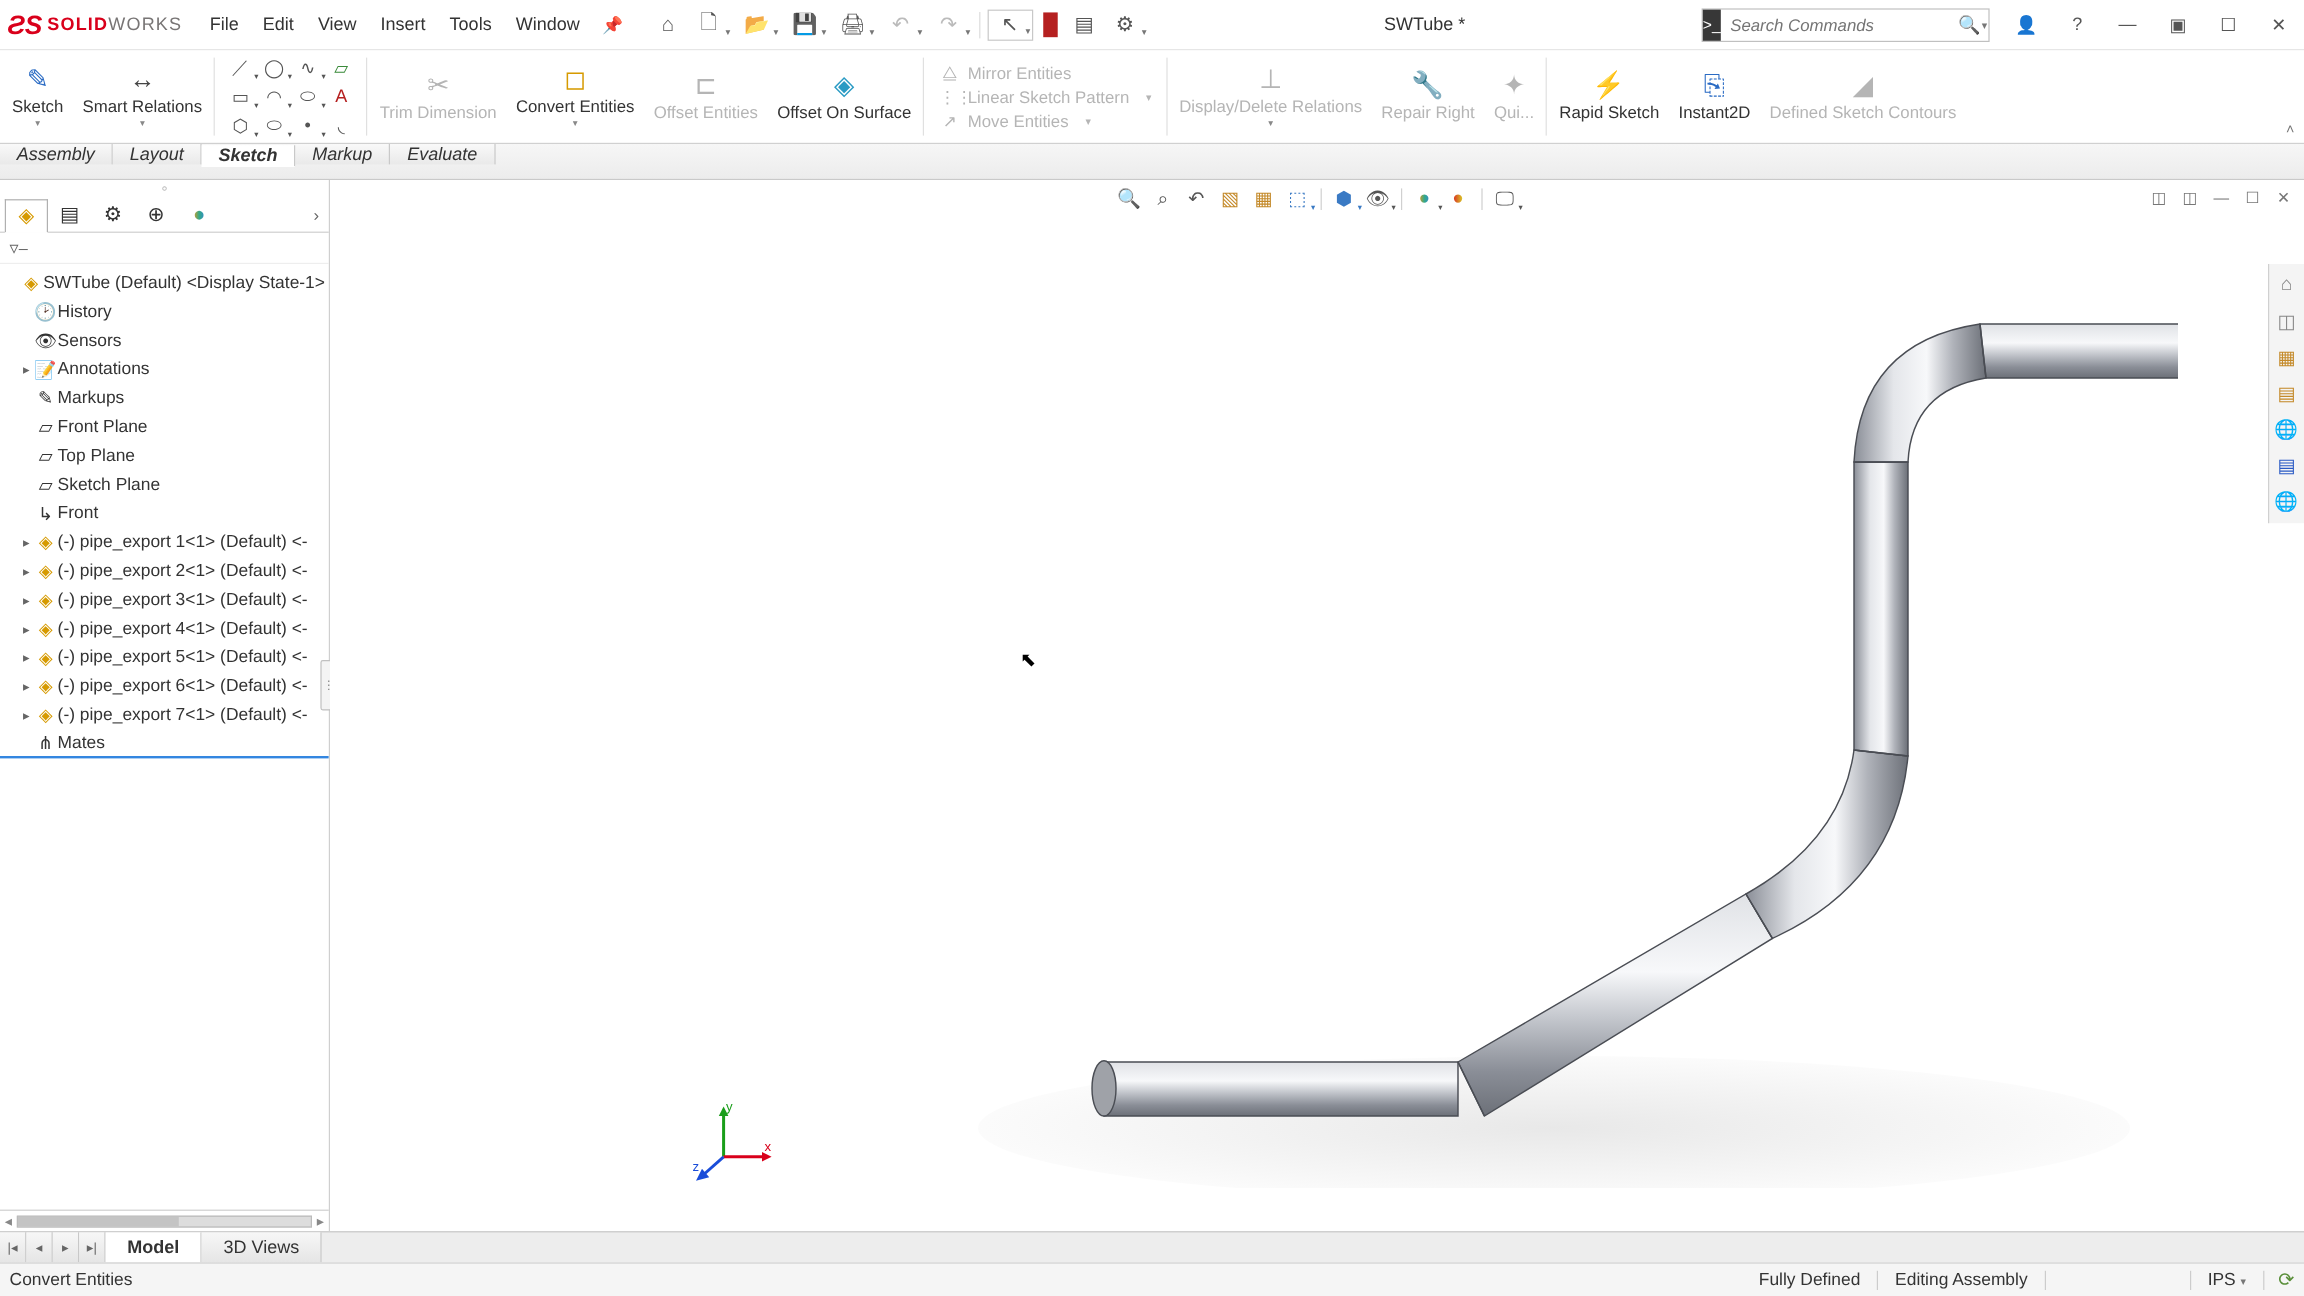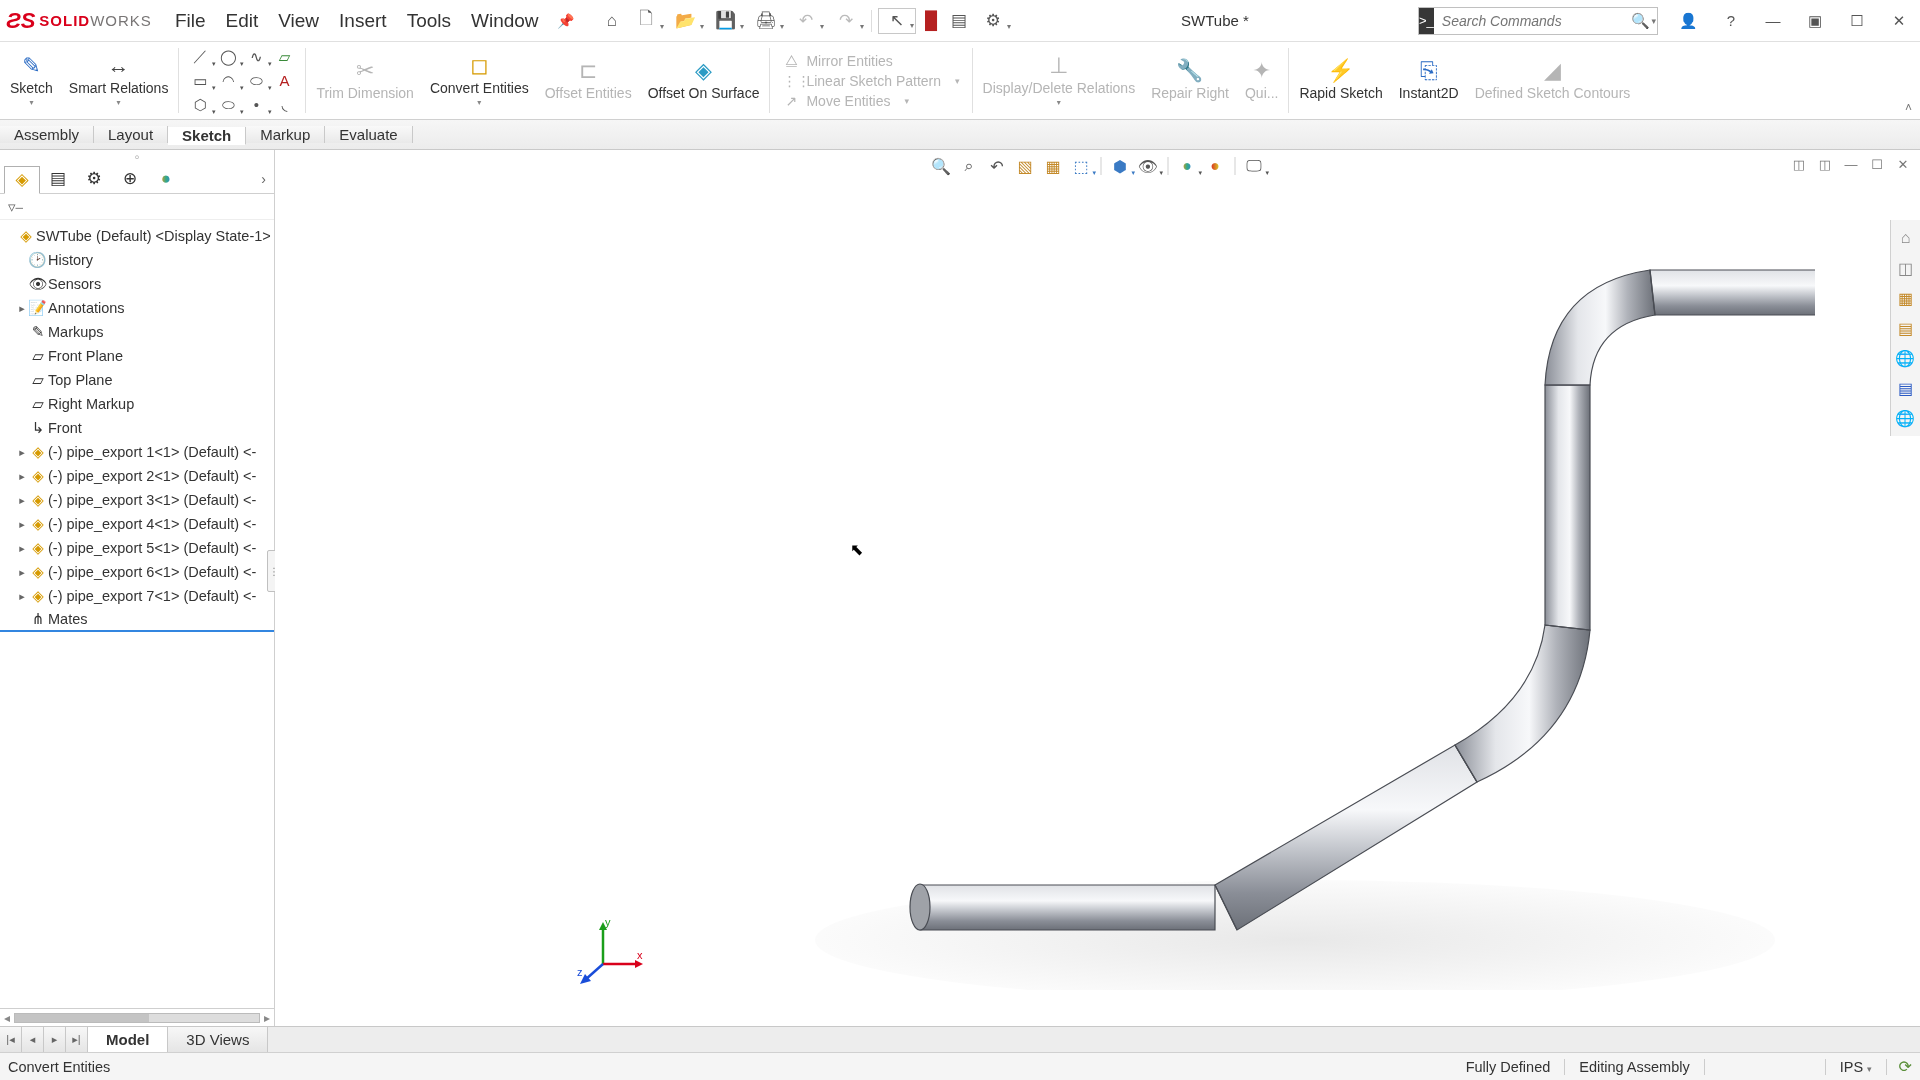--- a/index.html
+++ b/index.html
@@ -6,21 +6,21 @@
 body { background: #fff; width: 1920px; height: 1080px; overflow: hidden; font-size: 15px; color: #333; }
 
 
 .titlebar { height: 42px; background: #fff; display: flex; align-items: center; border-bottom: 1px solid #e0e0e0; padding: 0 6px; }
 .logo { display: flex; align-items: center; gap: 4px; margin-right: 14px; }
 .logo-s { font-style: italic; font-weight: bold; font-size: 22px; color: #d9001b; }
 .logo-text { font-family: "Segoe UI", sans-serif; font-size: 15px; letter-spacing: 1px; }
 .logo-text .b { color: #d9001b; font-weight: 600; }
 .logo-text .r { color: #787575; }
 .menubar { display: flex; gap: 2px; }
-.menu-item { padding: 4px 9px; font-size: 19px; cursor: pointer; }
+.menu-item { padding: 4px 9px; font-size: 15px; cursor: pointer; }
 .pin-icon { margin-left: 10px; color: #888; font-size: 14px; }
 .toolbar-icons { display: flex; align-items: center; gap: 2px; margin-left: 24px; }
 .tb-btn { width: 26px; height: 26px; display: flex; align-items: center; justify-content: center; cursor: pointer; color: #555; font-size: 17px; position: relative; }
 .tb-btn.wide { width: 38px; }
 .tb-btn .drop { font-size: 8px; position: absolute; right: 1px; bottom: 3px; color: #777; }
 .tb-sep { width: 1px; height: 22px; background: #ddd; margin: 0 4px; }
 .doc-title { flex: 1; text-align: center; font-size: 15px; color: #333; }
 .search-box { display: flex; align-items: center; border: 1px solid #c0c0c0; height: 28px; width: 240px; }
 .search-prefix { width: 26px; height: 100%; background: #373737; color: #fff; display: flex; align-items: center; justify-content: center; font-size: 13px; }
 .search-input { flex: 1; border: none; outline: none; padding: 0 8px; font-size: 14px; font-style: italic; color: #888; background: transparent; }
@@ -39,21 +39,21 @@
 .rb-sep { width: 1px; background: #e0e0e0; margin: 6px 2px; }
 .rb-mini-grid { display: grid; grid-template-columns: repeat(4, 26px); grid-template-rows: repeat(3, 22px); gap: 2px; align-content: center; padding: 4px 6px; }
 .rb-mini { display: flex; align-items: center; justify-content: center; font-size: 15px; color: #555; cursor: pointer; position: relative; }
 .rb-mini .dd { font-size: 7px; position: absolute; right: -2px; bottom: 0; }
 .rb-list { display: flex; flex-direction: column; justify-content: center; gap: 4px; padding: 0 10px; }
 .rb-list-item { display: flex; align-items: center; gap: 6px; font-size: 14px; color: #b5b5b5; }
 .rb-list-item .li-icon { width: 18px; text-align: center; }
 .rb-chevron { position: absolute; right: 8px; bottom: 4px; font-size: 12px; color: #777; cursor: pointer; }
 
 
-.tabs-row { height: 30px; background: linear-gradient(#f6f6f6,#ececec); border-bottom: 1px solid #c9c9c9; display: flex; align-items: center; }
+.tabs-row { height: 30px; background: linear-gradient(#f6f6f6,#ececec); border-bottom: 1px solid #c9c9c9; display: flex; align-items: flex-start; font-style: italic; }
 .tab { padding: 0 14px; display: flex; align-items: center; font-size: 15px; border-right: 1px solid #c9c9c9; cursor: pointer; background: linear-gradient(#f9f9f9,#e9e9e9); }
 .tab.active { background: #fff; font-weight: 600; border-bottom: 1px solid #fff; position: relative; top: 1px; }
 
 
 .workspace { position: absolute; top: 150px; bottom: 54px; left: 0; right: 0; display: flex; }
 
 
 .feature-panel { width: 275px; border-right: 1px solid #cfcfcf; background: #fff; display: flex; flex-direction: column; position: relative; }
 .fp-dot-row { height: 14px; display: flex; align-items: center; justify-content: center; color: #bbb; font-size: 12px; }
 .fp-tabs { height: 30px; border-bottom: 1px solid #cfcfcf; display: flex; align-items: center; gap: 0; padding-left: 4px; position: relative; }
@@ -303,21 +303,21 @@
           <span>Front Plane</span>
         </div>
       <div class="tree-row depth-1">
           <span class="no-exp"></span>
           <span class="ticon">▱</span>
           <span>Top Plane</span>
         </div>
       <div class="tree-row depth-1">
           <span class="no-exp"></span>
           <span class="ticon">▱</span>
-          <span>Right Markup</span>
+          <span>Sketch Plane</span>
         </div>
       <div class="tree-row depth-1">
           <span class="no-exp"></span>
           <span class="ticon">↳</span>
           <span>Front</span>
         </div>
       <div class="tree-row depth-1 comp">
           <span class="exp">▸</span>
           <span class="ticon">◈</span>
           <span>(-) pipe_export 1&lt;1&gt; (Default) &lt;-</span>

